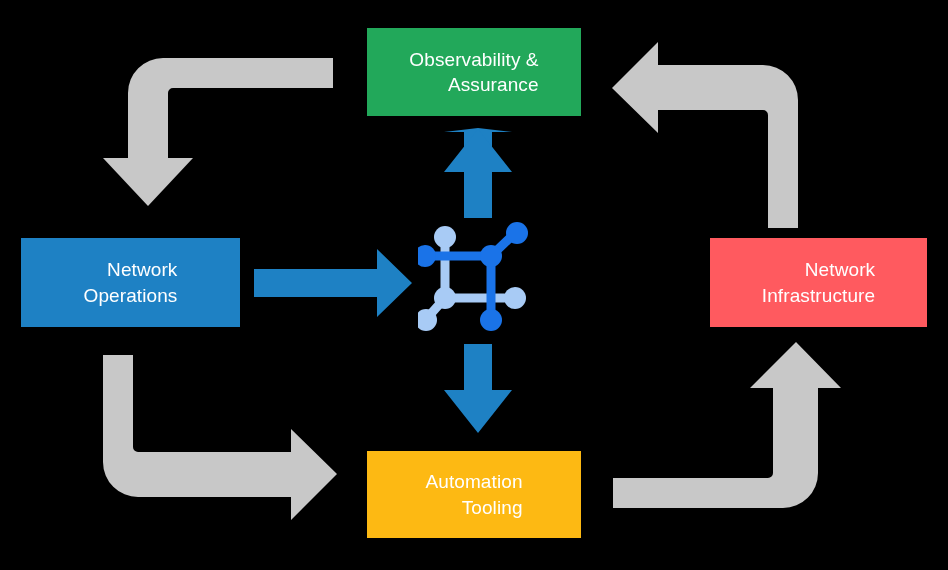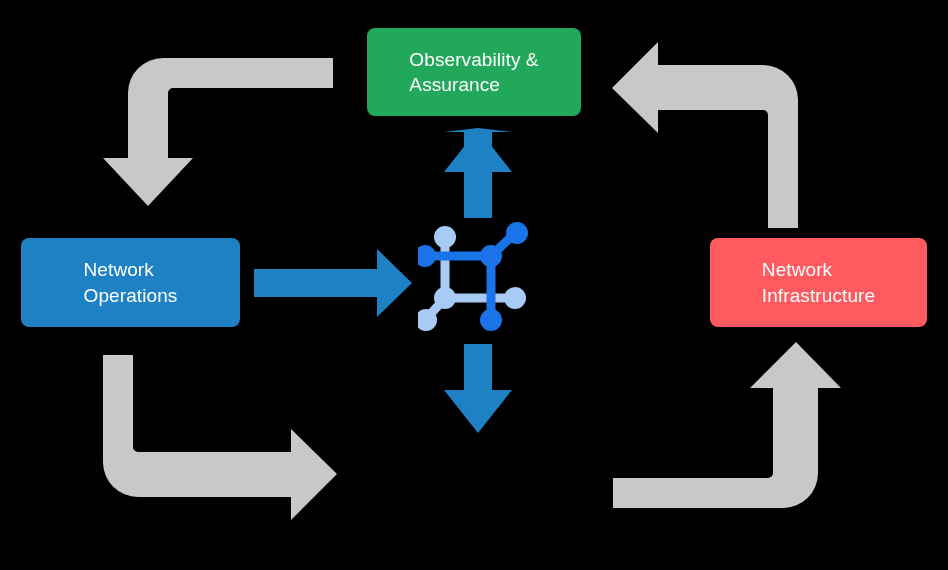--- a/index.html
+++ b/index.html
@@ -13,22 +13,22 @@
     height: 570px;
     background: #000000;
     overflow: hidden;
     font-family: "Liberation Sans", sans-serif;
   }
   .node-box {
     position: absolute;
     display: flex;
     align-items: center;
     justify-content: center;
-    text-align: left;
-    border-radius: 8px;
+    text-align: right;
+    border-radius: 0;
     color: #ffffff;
     font-size: 19px;
     line-height: 1.32;
     font-weight: 400;
     letter-spacing: 0.1px;
     box-sizing: border-box;
     padding: 4px 16px;
     white-space: pre-line;
   }
   #box-observability {
@@ -198,14 +198,16 @@
 
   <div class="node-box" id="box-observability" style="background: rgb(34, 168, 90);">Observability &amp;
 Assurance</div>
 
   <div class="node-box" id="box-netops" style="background: rgb(30, 129, 196);">Network
 Operations</div>
 
   <div class="node-box" id="box-netinfra" style="background: rgb(255, 90, 95);">Network
 Infrastructure</div>
 
+  <div class="node-box" id="box-automation" style="background: rgb(253, 185, 19);">Automation
+Tooling</div>
 
 </div>
 
 </body></html>

